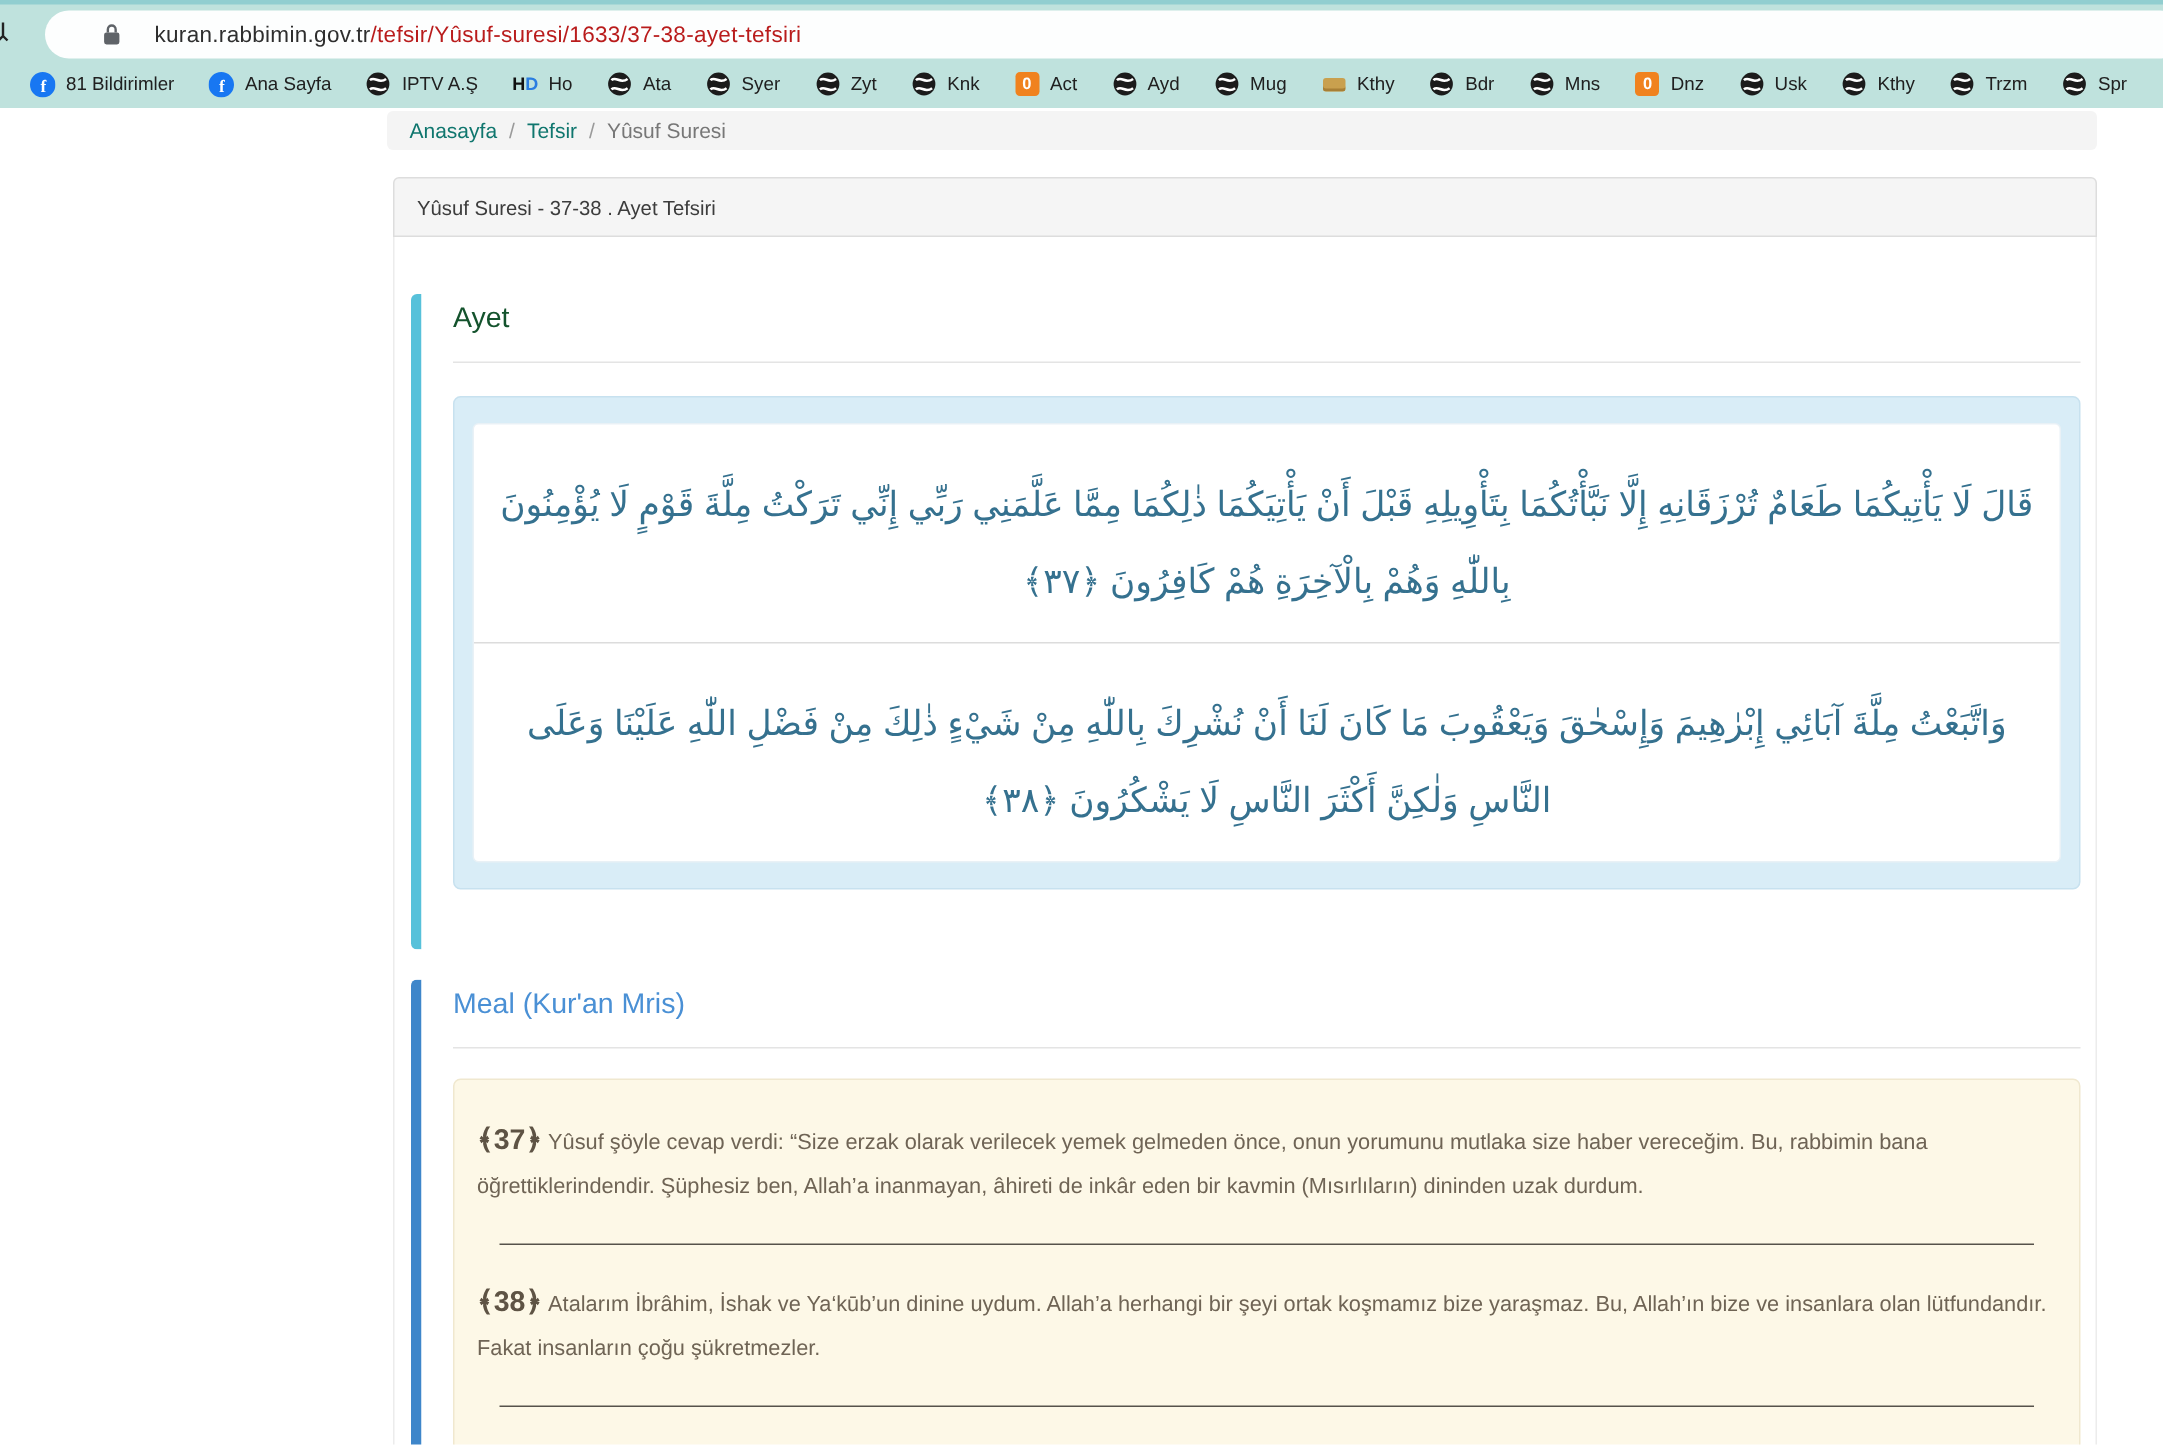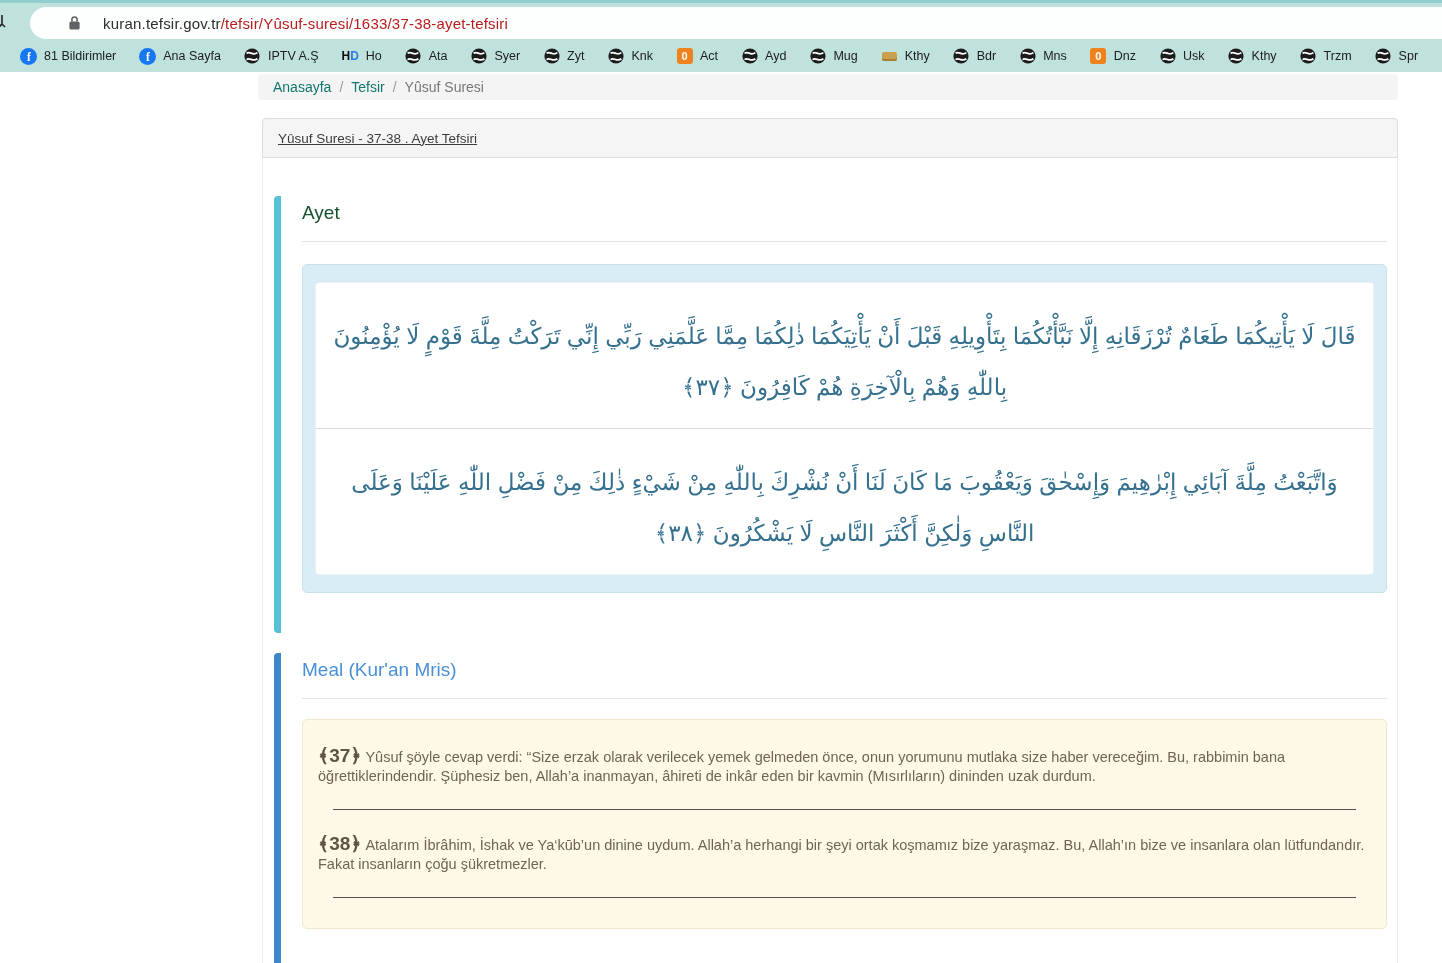--- a/index.html
+++ b/index.html
@@ -38,21 +38,21 @@
                 background:#f4f4f4; border-radius:4px; overflow:hidden; z-index:1;
                 display:flex; align-items:center; padding:0 15px; font-size:14px; gap:8px; }
   .breadcrumb a { color:#0f766e; text-decoration:none; cursor:pointer; }
   .crumb-sep { color:#9a9a9a; }
   .crumb-current { color:#777; }
 
   
   .card { position:absolute; left:262px; top:118px; width:1136px; }
   .card-header { height:40px; background:#f5f5f5; border:1px solid #dddddd;
                  border-radius:4px 4px 0 0; display:flex; align-items:center;
-                 padding:0 15px; font-size:13.5px; color:#3c3c3c;text-decoration:underline; }
+                 padding:0 15px; font-size:13.5px; color:#3c3c3c; }
   .card-body { background:#fff; border-left:1px solid #ececec; border-right:1px solid #ececec;
                padding:38px 10px 0 11px; min-height:805px; }
 
   .section { border-left:7px solid; border-radius:4px 0 0 4px; padding-left:21px; }
   .section.ayet { border-color:#57c1da; padding-bottom:40px; }
   .section.meal { border-color:#3e86ca; margin-top:20px; padding-bottom:60px; min-height:333px; }
   .section h2 { font-size:19px; font-weight:normal; padding-top:6px; }
   .section.ayet h2 { color:#14532d; }
   .section.meal h2 { color:#4a90d5; }
   .title-divider { border:none; border-top:1px solid #e4e4e4; margin:17px 0 0 0; }
@@ -61,42 +61,42 @@
   .blue-panel { margin-top:22px; background:#d9edf7; border:1px solid #c7e1ef;
                 border-radius:5px; padding:18px 13px; }
   .verse-box { background:#ffffff; border-radius:3px; box-shadow:0 0 0 1px #e9f1f6; }
   .verse { direction:rtl; text-align:center; font-size:23px; line-height:2.2;
            color:#35718f; padding:28px 14px 16px 14px; }
   .verse-divider { border:none; border-top:1px solid #dcdcdc; margin:0; }
 
   
   .cream-panel { margin-top:20px; background:#fdf8e7; border:1px solid #f0e8cf;
                  border-radius:5px; padding:26px 15px 6px 15px; }
-  .meal-para { font-size:14.5px; line-height:19px; color:#6f6455; }
+  .meal-para { font-size:14.5px; line-height:29px; color:#6f6455; }
   .meal-marker { font-weight:bold; font-size:19px; color:#5e5344; margin-right:4px; }
   .meal-divider { border:none; border-top:1px solid #56524b; margin:23px 15px 24px 15px; }
 </style>
 </head>
 <body>
 
 <div class="chrome">
   <div class="url-row">
     <span class="edge-fragment">
       <svg width="12" height="18" viewBox="0 0 12 18">
           <path d="M-2 17 L5 10 M5 10 L2 13 M5 10 L8 13 M5 10 L5 1" stroke="#222" stroke-width="1.6" fill="none"></path>
         </svg>
     </span>
     <div class="url-pill">
       <span class="lock">
         <svg width="13" height="16" viewBox="0 0 13 16">
           <rect x="1.4" y="6.6" width="10.2" height="8" rx="1.6" fill="#5f6368"></rect>
           <path d="M3.9 6.6 V4.6 a2.6 2.6 0 0 1 5.2 0 V6.6" fill="none" stroke="#5f6368" stroke-width="1.6"></path>
         </svg>
       </span>
-      <span class="url-text"><span>kuran.tefsir.gov.tr</span><span class="path">/tefsir/Yûsuf-suresi/1633/37-38-ayet-tefsiri</span></span>
+      <span class="url-text"><span>kuran.rabbimin.gov.tr</span><span class="path">/tefsir/Yûsuf-suresi/1633/37-38-ayet-tefsiri</span></span>
     </div>
   </div>
   <div class="bookmarks-row" id="bookmarks-bar">
       <div class="bm-item">
         <span class="bm-icon">
           <svg width="17" height="17" viewBox="0 0 17 17">
             <circle cx="8.5" cy="8.5" r="8.5" fill="#1877f2"></circle>
             <text x="9" y="13.2" text-anchor="middle" font-size="11.5" font-weight="bold" fill="#fff" font-family="Liberation Serif, serif">f</text>
           </svg>
         </span>

